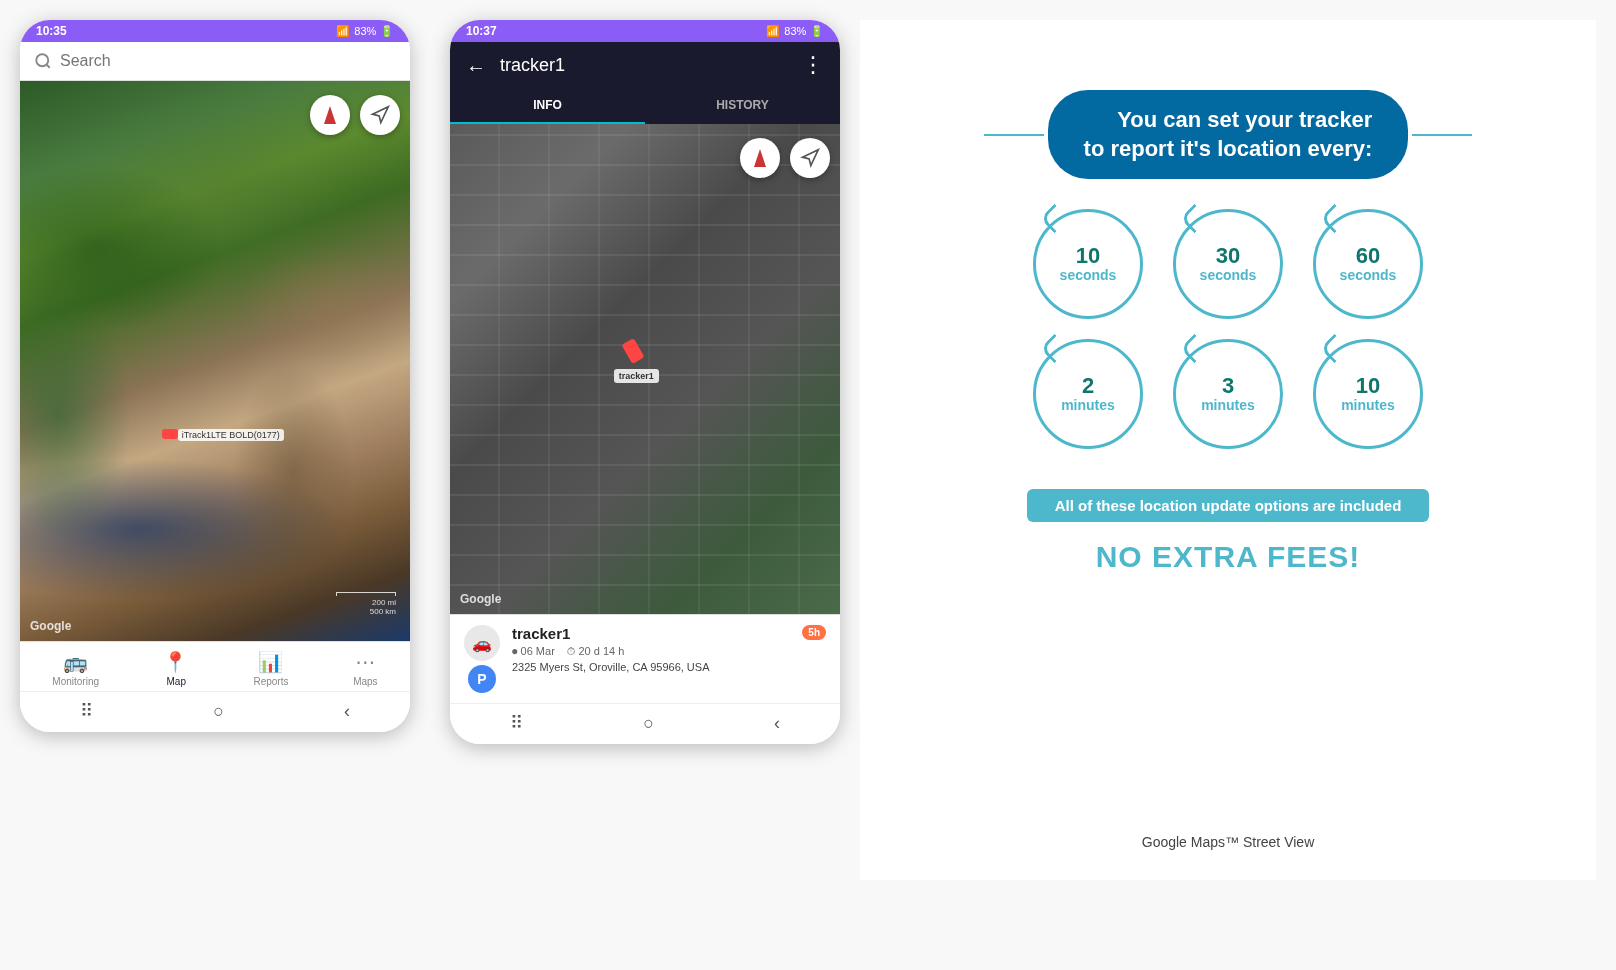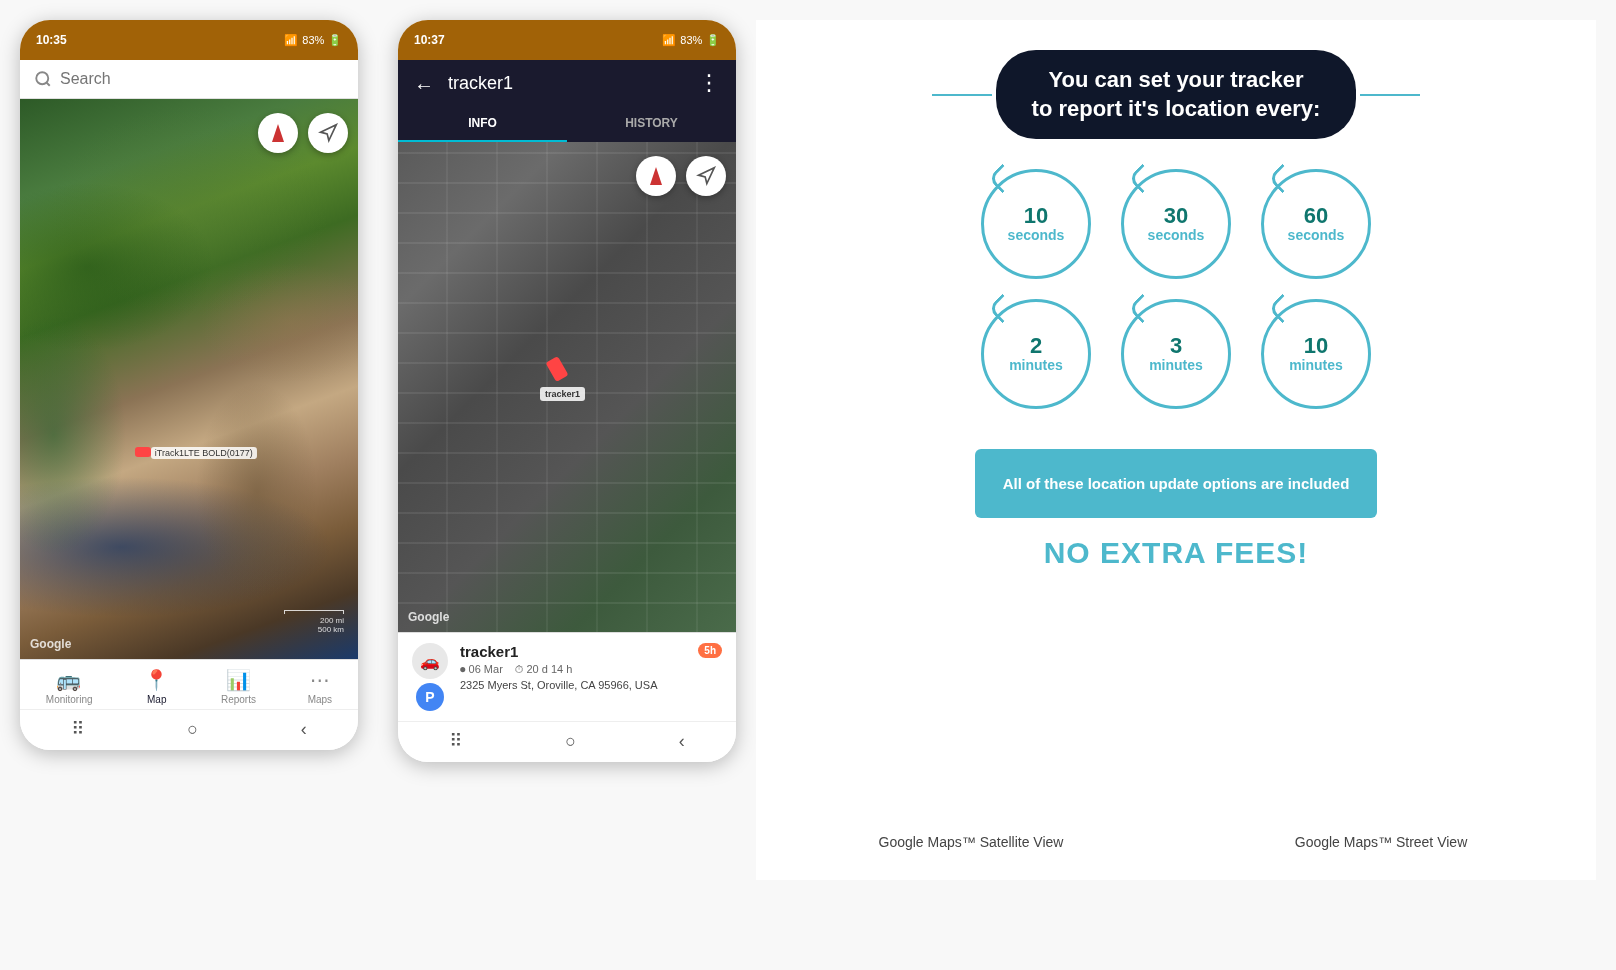--- a/index.html
+++ b/index.html
@@ -21,24 +21,24 @@
       background: #fff;
       border-radius: 30px;
       box-shadow: 0 4px 20px rgba(0,0,0,0.25);
       overflow: hidden;
       display: flex;
       flex-direction: column;
     }
 
     
     .status-bar {
-      background: #a16207;
+      background: #8b5cf6;
       color: #fff;
       font-size: 12px;
-      padding: 13px 16px;
+      padding: 4px 16px;
       display: flex;
       justify-content: space-between;
       align-items: center;
     }
     .status-bar .time { font-weight: bold; }
     .status-icons { display: flex; gap: 4px; align-items: center; font-size: 11px; }
 
     
     .phone1 .search-bar {
       background: #fff;
@@ -377,26 +377,27 @@
       flex: 1;
       background: #fff;
       display: flex;
       flex-direction: column;
       align-items: center;
       padding: 30px 20px;
       min-height: 860px;
     }
 
     .info-headline-box {
-      background: #0f172a;
+      background: #0369a1;
       border-radius: 40px;
       padding: 16px 36px;
-      text-align: center;
+      text-align: right;
       margin-bottom: 30px;
       position: relative;
+      margin-top: 40px;
     }
     .info-headline-box::before,
     .info-headline-box::after {
       content: '';
       position: absolute;
       top: 50%;
       transform: translateY(-50%);
       height: 2px;
       background: #4db8cc;
       width: 60px;
@@ -452,21 +453,21 @@
       color: #4db8cc;
       font-weight: 600;
       text-align: right;
     }
 
     .blue-banner {
       background: #4db8cc;
       color: #fff;
       font-size: 15px;
       font-weight: bold;
-      padding: 26px 28px;
+      padding: 8px 28px;
       border-radius: 6px;
       text-align: center;
       margin: 20px 0 10px;
     }
 
     .no-fees-text {
       color: #4db8cc;
       font-size: 30px;
       font-weight: 900;
       letter-spacing: 1px;
@@ -652,16 +653,15 @@
     <div class="time-circle">
       <span class="circle-num">10</span>
       <span class="circle-unit">minutes</span>
     </div>
   </div>
 
   <div class="blue-banner">All of these location update options are included</div>
   <div class="no-fees-text">NO EXTRA FEES!</div>
 
   <div class="caption-row" style="margin-top:auto; padding-top:30px;">
-    <div class="caption">Google Maps™ Satellite View</div>
     <div class="caption">Google Maps™ Street View</div>
   </div>
 </div>
 
 </body></html>

